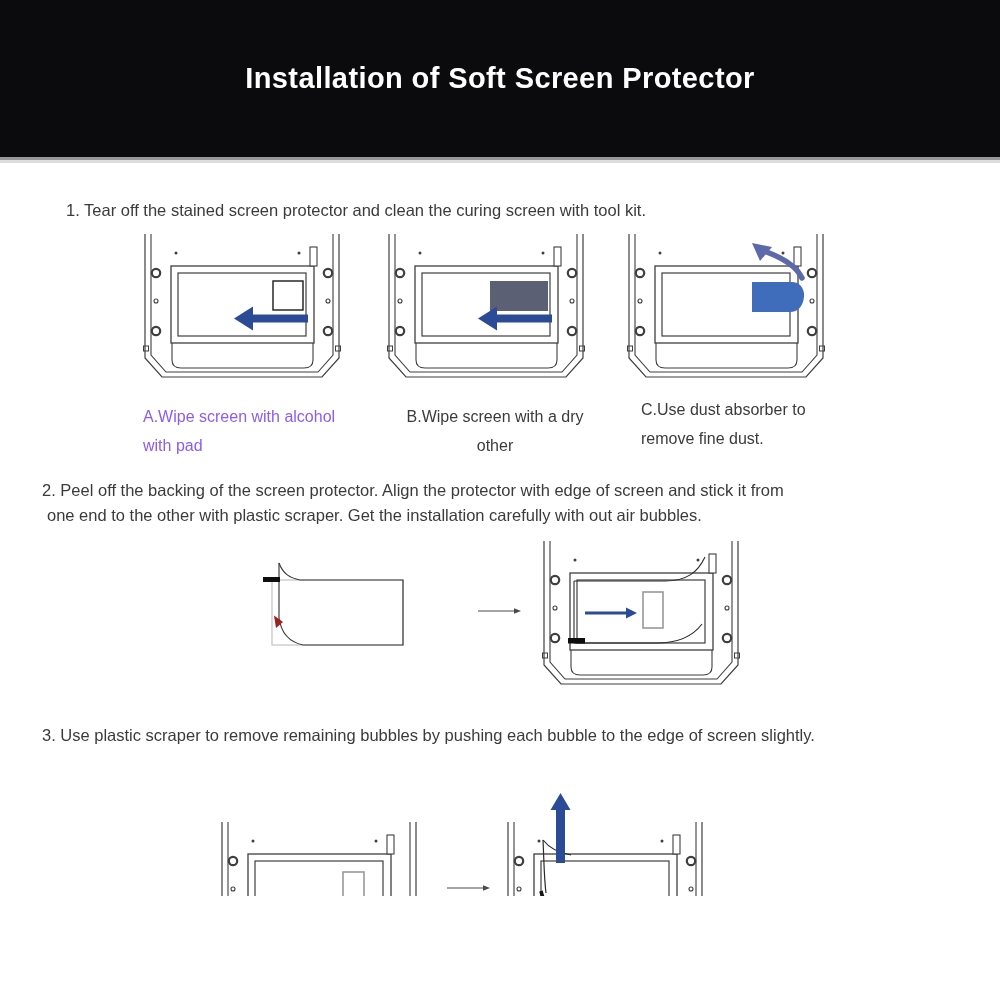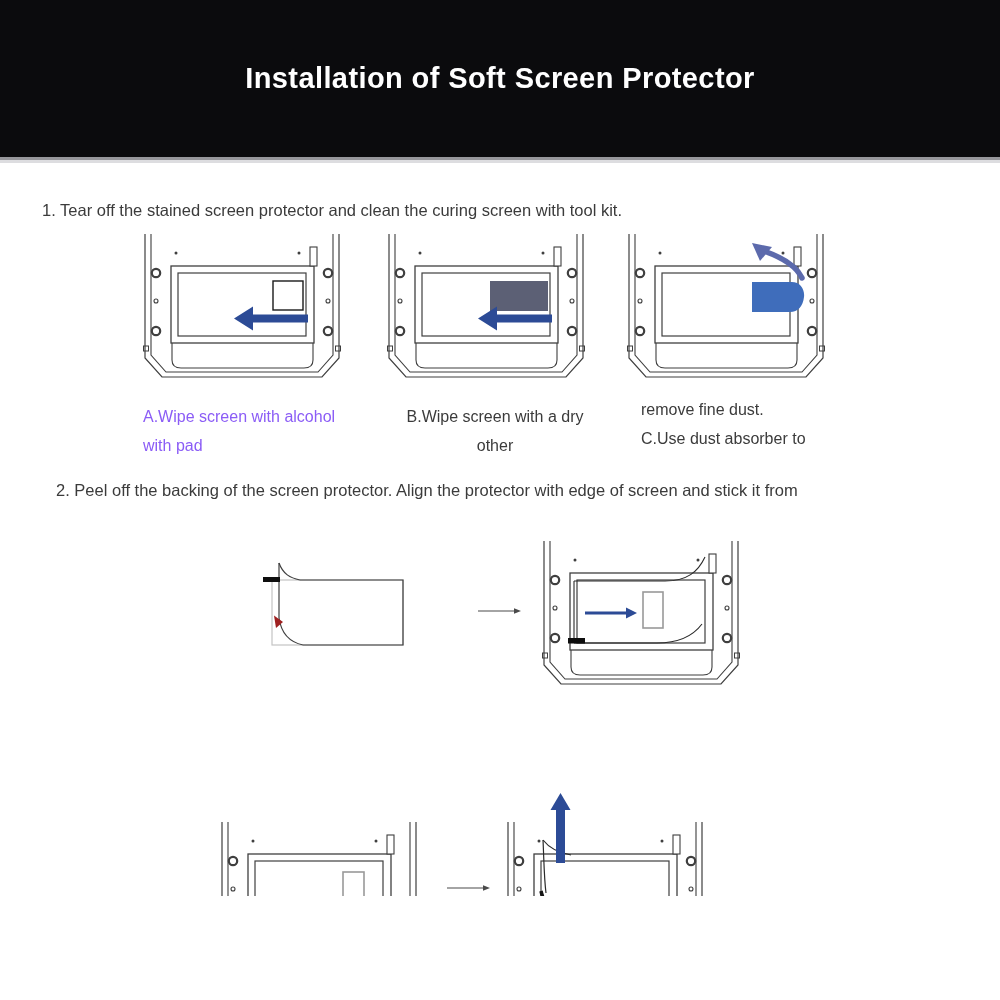--- a/index.html
+++ b/index.html
@@ -7,41 +7,41 @@
           font-family:"Liberation Sans",sans-serif;overflow:hidden;}
   .abs{position:absolute;}
   .banner{left:0;top:0;width:1000px;height:157px;background:#0b0b0d;
           display:flex;align-items:center;justify-content:center;}
   .banner h1{margin:0;color:#ffffff;font-size:29px;font-weight:bold;letter-spacing:.4px;}
   .div1{left:0;top:157px;width:1000px;height:3px;background:#97979b;}
   .div2{left:0;top:160px;width:1000px;height:3px;background:#dddde0;}
   .step{color:#3b3b3b;font-size:16.5px;}
   .ln{white-space:nowrap;}
   #s1{left:42px;top:184px;}
-  #s2{left:56px;top:478px;line-height:25px;}
+  #s2{left:42px;top:478px;line-height:25px;}
   #s2 .ln2{padding-left:5px;}
   #s3{left:42px;top:722px;line-height:26px;}
   .cap{color:#3b3b3b;font-size:16px;line-height:29px;}
   #capA{left:143px;top:402px;width:230px;}
   #capB{left:385px;top:402px;width:220px;text-align:center;}
   #capC{left:641px;top:395px;width:210px;}
   svg{display:block;}
 </style>
 </head>
 <body>
 
 <div id="canvas">
 
   <header class="abs banner" style="background: rgb(11, 11, 13);">
     <h1 style="color: rgb(255, 255, 255);">Installation of Soft Screen Protector</h1>
   </header>
   <div class="abs div1"></div>
   <div class="abs div2"></div>
 
-  <p id="s1" class="abs step ln" style="color: rgb(59, 59, 59);">1. Tear off the stained screen protector and clean the curing screen with tool kit.</p>
+  <p id="s1" class="abs step ln" style="color: rgb(59, 59, 59); margin-left: 24px;">1. Tear off the stained screen protector and clean the curing screen with tool kit.</p>
 
   <svg class="abs" style="left:142px;top:234px" width="200" height="150" viewBox="0 0 200 150">
       <path d="M3,0 V124 L20,143 H180 L197,124 V0" fill="none" stroke="#3f3f3f" stroke-width="1.2"></path>
       <path d="M9,0 V121 L24,138 H176 L191,121 V0" fill="none" stroke="#3f3f3f" stroke-width="1.1"></path>
       <rect x="29" y="32" width="143" height="77" fill="none" stroke="#3f3f3f" stroke-width="1.3"></rect>
       <rect x="36" y="39" width="128" height="63" fill="none" stroke="#3f3f3f" stroke-width="1.2"></rect>
       <path d="M30,109 V126 Q30,134 39,134 H162 Q171,134 171,126 V109" fill="none" stroke="#3f3f3f" stroke-width="1.1"></path>
       <circle cx="34" cy="19" r="1.5" fill="#3f3f3f"></circle>
       <circle cx="157" cy="19" r="1.5" fill="#3f3f3f"></circle>
       <rect x="168" y="13" width="7" height="19" fill="#ffffff" stroke="#3f3f3f" stroke-width="1.1"></rect>
@@ -100,26 +100,27 @@
 
   <div id="capA" class="abs cap" style="color: #8b5cf6;">
     <div class="ln">A.Wipe screen with alcohol</div>
     <div class="ln">with pad</div>
   </div>
   <div id="capB" class="abs cap" style="color: rgb(59, 59, 59);">
     <div class="ln">B.Wipe screen with a dry</div>
     <div class="ln">other</div>
   </div>
   <div id="capC" class="abs cap" style="color: rgb(59, 59, 59);">
+    <div class="ln">C.Use dust absorber to</div>
     <div class="ln">remove fine dust.</div>
-    <div class="ln">C.Use dust absorber to</div>
   </div>
 
   <div id="s2" class="abs step" style="color: rgb(59, 59, 59);">
     <div class="ln">2. Peel off the backing of the screen protector. Align the protector with edge of screen and stick it from</div>
+    <div class="ln ln2">one end to the other with plastic scraper. Get the installation carefully with out air bubbles.</div>
   </div>
 
   <svg class="abs" style="left:250px;top:548px" width="170" height="115" viewBox="0 0 170 115">
       <rect x="22" y="32" width="131" height="65" fill="#ffffff" stroke="#c4c4c4" stroke-width="1.2"></rect>
       <path d="M50,32 H153 V97 H53" fill="none" stroke="#3f3f3f" stroke-width="1.2"></path>
       <path d="M29,15 C33,26 40,30 50,32" fill="none" stroke="#3f3f3f" stroke-width="1.2"></path>
       <path d="M29,15 V70" fill="none" stroke="#3f3f3f" stroke-width="1.2"></path>
       <path d="M29,70 C31,84 39,94 53,97" fill="none" stroke="#3f3f3f" stroke-width="1.2"></path>
       <rect x="13" y="29" width="17" height="5" fill="#0e0e0e"></rect>
       <polygon points="24,67.5 33,74 26,80" fill="#9e2020"></polygon>
@@ -148,20 +149,21 @@
       <path d="M33,40 H124 C146,40 157,31 164,16" fill="none" stroke="#2a2a2a" stroke-width="1.1"></path>
       <path d="M33,40 V102" fill="none" stroke="#2a2a2a" stroke-width="1.1"></path>
       <path d="M33,102 H116 C139,102 152,95 161,83" fill="none" stroke="#2a2a2a" stroke-width="1.1"></path>
       <rect x="102" y="51" width="20" height="36" fill="#ffffff" stroke="#999999" stroke-width="1.6"></rect>
       <path d="M44,72 H85" fill="none" stroke="#2c4b96" stroke-width="3"></path>
       <polygon points="85,66.5 85,77.5 96,72" fill="#2c4b96"></polygon>
       <rect x="27" y="97" width="17" height="5.5" fill="#0e0e0e"></rect>
     </svg>
 
   <div id="s3" class="abs step" style="color: rgb(59, 59, 59);">
+    <div class="ln">3. Use plastic scraper to remove remaining bubbles by pushing each bubble to the edge of screen slightly.</div>
   </div>
 
   <svg class="abs" style="left:219px;top:822px" width="200" height="150" viewBox="0 0 200 150">
       <path d="M3,0 V124 L20,143 H180 L197,124 V0" fill="none" stroke="#3f3f3f" stroke-width="1.2"></path>
       <path d="M9,0 V121 L24,138 H176 L191,121 V0" fill="none" stroke="#3f3f3f" stroke-width="1.1"></path>
       <rect x="29" y="32" width="143" height="77" fill="none" stroke="#3f3f3f" stroke-width="1.3"></rect>
       <rect x="36" y="39" width="128" height="63" fill="none" stroke="#3f3f3f" stroke-width="1.2"></rect>
       <path d="M30,109 V126 Q30,134 39,134 H162 Q171,134 171,126 V109" fill="none" stroke="#3f3f3f" stroke-width="1.1"></path>
       <circle cx="34" cy="19" r="1.5" fill="#3f3f3f"></circle>
       <circle cx="157" cy="19" r="1.5" fill="#3f3f3f"></circle>

